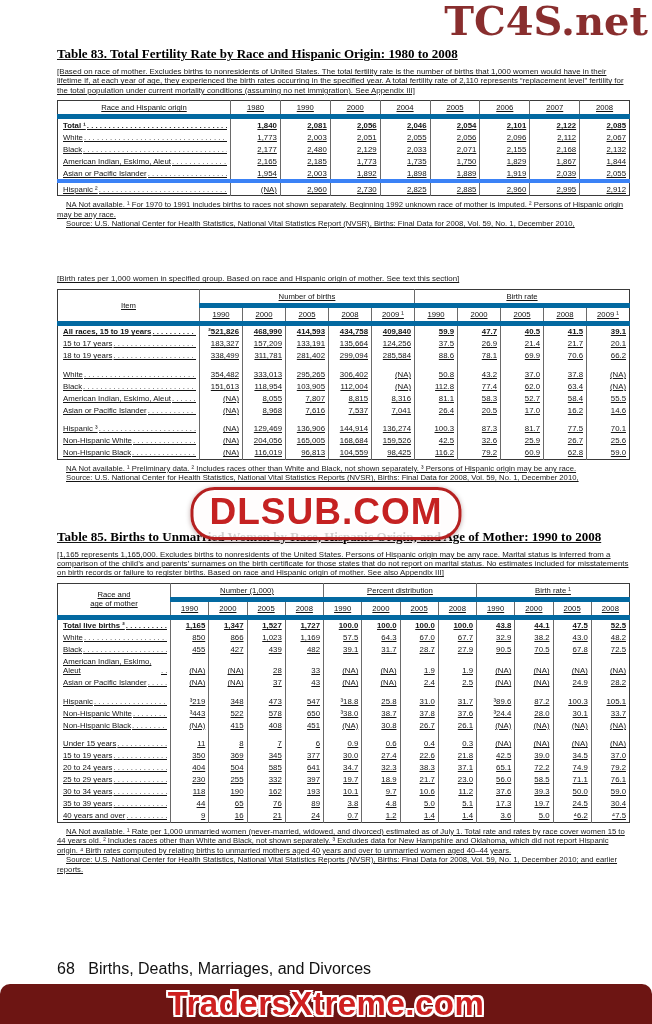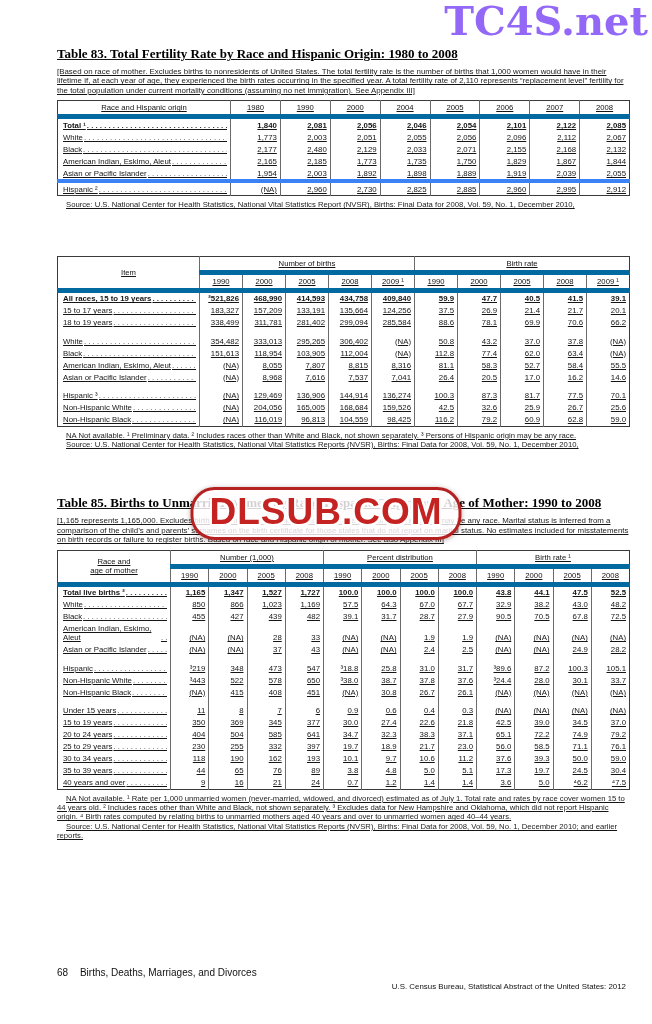--- a/index.html
+++ b/index.html
@@ -30,26 +30,26 @@
 
   .fn-block{margin-top:4px;}
   .fn{font-size:7.7px;line-height:9.4px;text-indent:9px;margin:0;color:#1b1b1b;}
 
   #sec83{margin-top:28px;}
   #sec84{margin-top:46px;}
   #sec85{margin-top:46px;}
 
   .c83-stub{width:173px;} .c84-stub{width:142px;} .c85-stub{width:113px;}
 
-  .footer-left{position:absolute;left:57px;bottom:46px;font-size:10px;color:#111;}
+  .footer-left{position:absolute;left:57px;bottom:46px;font-size:16px;color:#111;}
   .footer-left .pageno{margin-right:9px;}
   .footer-right{position:absolute;right:26px;bottom:33px;font-size:7.9px;color:#111;}
 
   .wm-top{position:absolute;top:0;right:4px;font-family:"DejaVu Serif","Liberation Serif",serif;
-          font-weight:bold;font-size:40px;line-height:42px;color:#8b5cf6;opacity:.92;}
+          font-weight:bold;font-size:40px;line-height:42px;color:#7f1d1d;opacity:.92;}
   .wm-box{position:absolute;top:487px;left:50%;transform:translateX(-50%);
           border:3px solid #b52020;border-radius:24px;background:rgba(255,252,252,.82);
           padding:1px 16px 4px;box-shadow:0 1px 5px rgba(60,0,0,.35);}
   .wm-box span{font-size:37px;font-weight:bold;color:#c52222;letter-spacing:1px;
           text-shadow:-2px -2px 0 #fff,2px -2px 0 #fff,-2px 2px 0 #fff,2px 2px 0 #fff,
                       0 -2px 0 #fff,0 2px 0 #fff,-2px 0 0 #fff,2px 0 0 #fff;}
   .wm-bar{position:absolute;left:0;right:0;bottom:0;height:40px;background:#6d1513;
           border-radius:10px 10px 0 0;display:flex;align-items:center;justify-content:center;}
   .wm-bar span{font-size:33px;font-weight:bold;color:#cf2020;letter-spacing:.5px;
           text-shadow:-2px -2px 0 #fff,2px -2px 0 #fff,-2px 2px 0 #fff,2px 2px 0 #fff,
@@ -182,25 +182,27 @@
               <td class="num">2,730</td>
               <td class="num">2,825</td>
               <td class="num">2,885</td>
               <td class="num">2,960</td>
               <td class="num">2,995</td>
               <td class="num">2,912</td>
             </tr>
           </tbody>
       </table>
       <div class="fn-block">
+        <p class="fn">NA Not available. ¹ For 1970 to 1991 includes births to races not shown separately. Beginning 1992 unknown race of mother is imputed. ² Persons of Hispanic origin may be any race.</p>
         <p class="fn">Source: U.S. National Center for Health Statistics, National Vital Statistics Report (NVSR), Births: Final Data for 2008, Vol. 59, No. 1, December 2010,</p>
       </div>
     </section>
 
     <section id="sec84">
+      <p class="tbl-note">[Birth rates per 1,000 women in specified group. Based on race and Hispanic origin of mother. See text this section]</p>
       <table class="data-table">
         <colgroup>
           <col class="c84-stub">
             <col>
             <col>
             <col>
             <col>
             <col>
             <col>
             <col>
@@ -772,13 +774,16 @@
   <div class="footer-left">
     <span class="pageno">68</span>
     <span>Births, Deaths, Marriages, and Divorces</span>
   </div>
   <div class="footer-right">U.S. Census Bureau, Statistical Abstract of the United States: 2012</div>
 
   <div class="wm-top">TC4S.net</div>
   <div class="wm-box">
     <span>DLSUB.COM</span>
   </div>
+  <div class="wm-bar">
+    <span>TradersXtreme.com</span>
+  </div>
 </div>
 
 </body></html>

